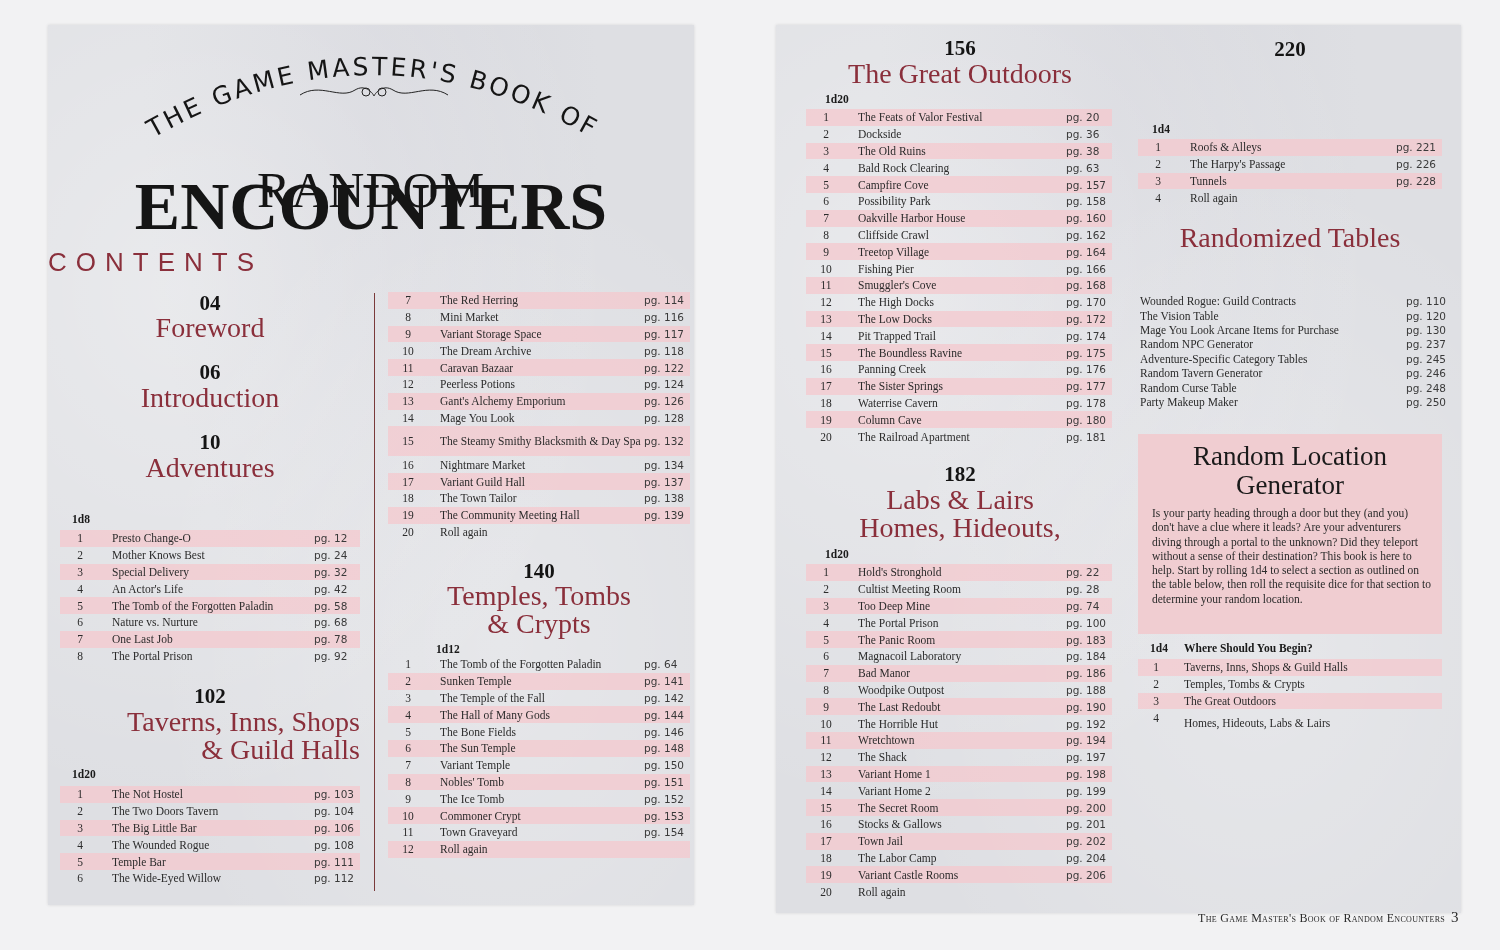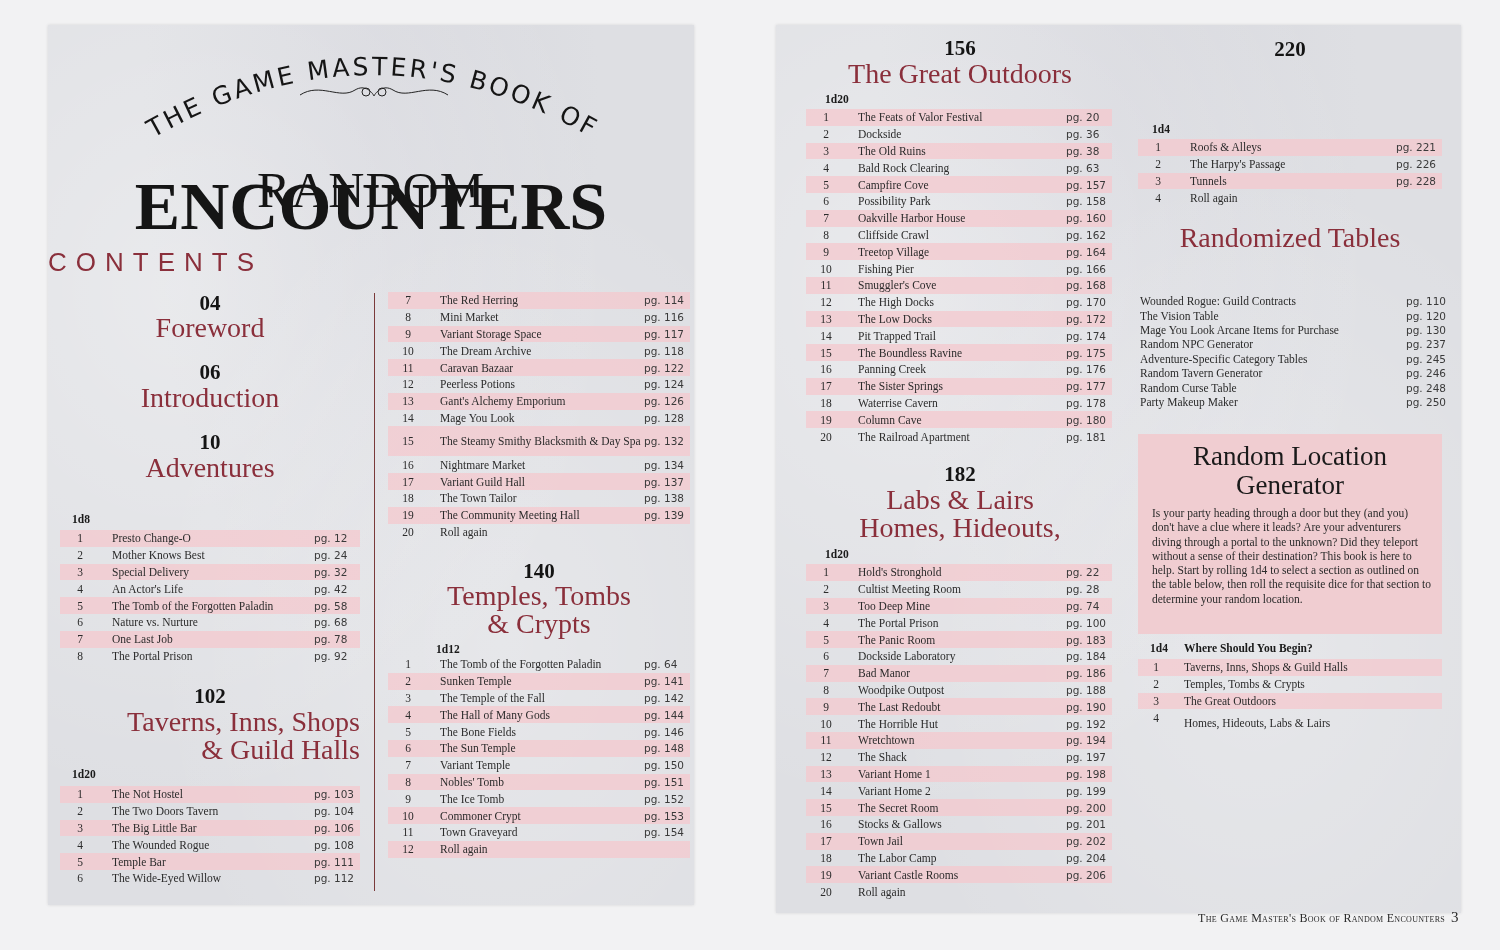--- a/index.html
+++ b/index.html
@@ -519,21 +519,21 @@
       <span class="t">The Portal Prison</span>
       <span class="p">pg. 100</span>
     </div>
     <div class="row pink">
       <span class="n">5</span>
       <span class="t">The Panic Room</span>
       <span class="p">pg. 183</span>
     </div>
     <div class="row">
       <span class="n">6</span>
-      <span class="t">Dockside Laboratory</span>
+      <span class="t">Magnacoil Laboratory</span>
       <span class="p">pg. 184</span>
     </div>
     <div class="row pink">
       <span class="n">7</span>
       <span class="t">Bad Manor</span>
       <span class="p">pg. 186</span>
     </div>
     <div class="row">
       <span class="n">8</span>
       <span class="t">Woodpike Outpost</span>

